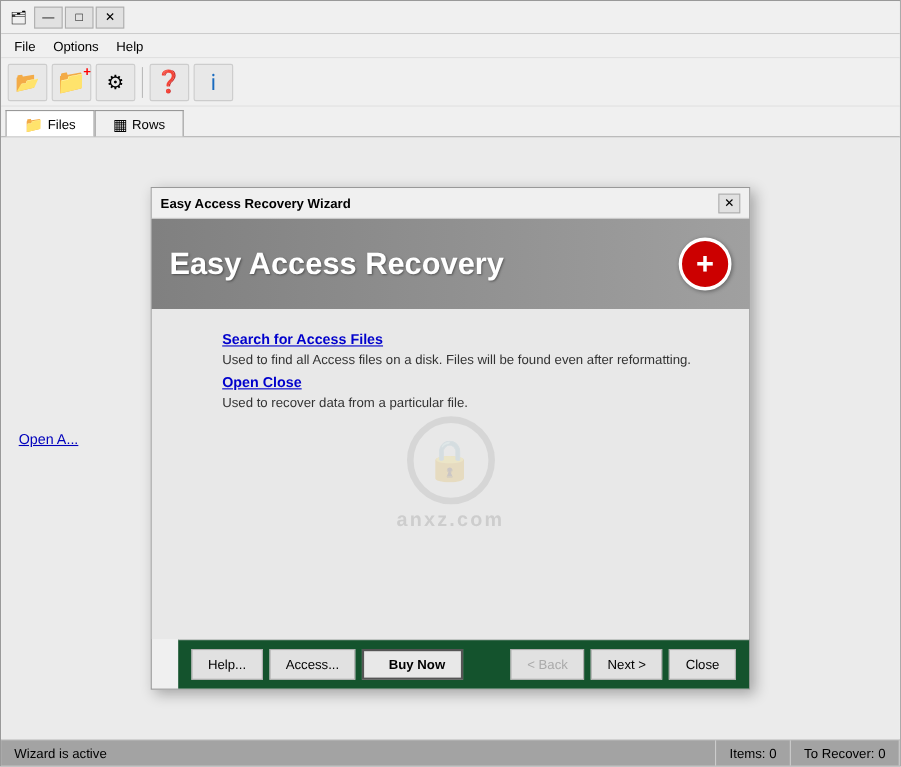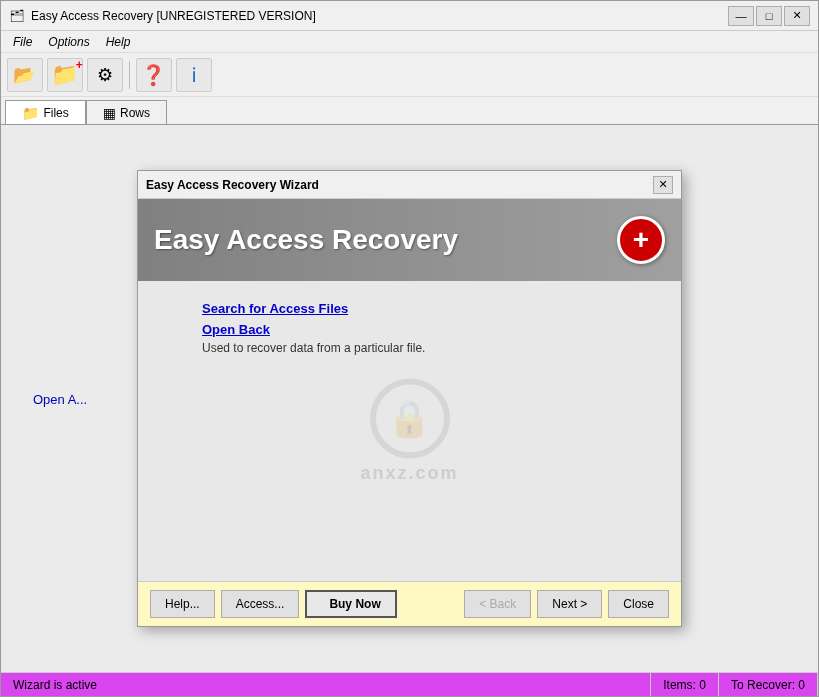--- a/index.html
+++ b/index.html
@@ -63,21 +63,20 @@
     }
 
     
     .menu-bar {
       height: 22px;
       background: #f0f0f0;
       display: flex;
       align-items: center;
       padding: 0 4px;
       border-bottom: 1px solid #ddd;
-      font-style: italic;
     }
     .menu-item {
       padding: 2px 8px;
       font-size: 12px;
       cursor: pointer;
       color: #000;
     }
 
     
     .toolbar {
@@ -136,21 +135,21 @@
     .content-area {
       flex: 1;
       background: #fff;
       position: relative;
       overflow: hidden;
     }
 
     
     .status-bar {
       height: 24px;
-      background: #d946ef;
+      background: #a3a3a3;
       border-top: 1px solid #ccc;
       display: flex;
       align-items: center;
     }
     .status-segment {
       padding: 0 12px;
       font-size: 12px;
       color: #000;
       border-right: 1px solid #ccc;
       height: 100%;
@@ -188,23 +187,24 @@
       font-size: 22px;
       color: #888;
       font-weight: bold;
       letter-spacing: 1px;
     }
 
     
     .bg-open-link {
       position: absolute;
       top: 50%;
-      left: 32px;
+      left: 16px;
       transform: translateY(-50%);
       color: #0000cc;
+      text-decoration: underline;
       font-size: 13px;
       cursor: pointer;
     }
 
     
     .dialog-overlay {
       position: absolute;
       top: 0; left: 0; right: 0; bottom: 0;
       background: rgba(0,0,0,0.08);
       display: flex;
@@ -340,26 +340,27 @@
       margin-bottom: 4px;
     }
     .dialog-link-desc {
       font-size: 12px;
       color: #333;
       margin-bottom: 16px;
     }
 
     
     .dialog-footer {
-      background: #fef9c3;
+      background: #14532d;
       border-top: 1px solid #ccc;
       padding: 8px 12px;
       display: flex;
       align-items: flex-end;
       gap: 6px;
+      margin-left: 24px;
     }
     .footer-btn {
       height: 28px;
       padding: 0 14px;
       background: #e1e1e1;
       border: 1px solid #adadad;
       font-size: 12px;
       cursor: pointer;
       white-space: nowrap;
     }
@@ -375,21 +376,20 @@
     }
     .footer-spacer { flex: 1; }
   </style>
 </head>
 <body>
 
 <div class="main-window">
 
   <div class="title-bar">
     <div class="title-bar-icon">🗂</div>
-    <span class="title-bar-text">Easy Access Recovery [UNREGISTERED VERSION]</span>
     <div class="title-bar-controls">
       <button class="title-bar-btn">—</button>
       <button class="title-bar-btn">□</button>
       <button class="title-bar-btn close-btn">✕</button>
     </div>
   </div>
 
   <div class="menu-bar">
     <span class="menu-item">File</span>
     <span class="menu-item">Options</span>
@@ -446,24 +446,25 @@
 
         <div class="dialog-body">
 
           <div class="dialog-watermark">
             <div class="dialog-watermark-circle">🔒</div>
             <div class="dialog-watermark-textline">anxz.com</div>
           </div>
 
           <div class="dialog-link-group">
             <span class="dialog-link">Search for Access Files</span>
+            <span class="dialog-link-desc">Used to find all Access files on a disk. Files will be found even after reformatting.</span>
           </div>
 
           <div class="dialog-link-group">
-            <span class="dialog-link">Open Back</span>
+            <span class="dialog-link">Open Close</span>
             <span class="dialog-link-desc">Used to recover data from a particular file.</span>
           </div>
 
         </div>
 
         <div class="dialog-footer">
           <button class="footer-btn">Help...</button>
           <button class="footer-btn">Access...</button>
           <button class="footer-btn primary">Buy Now</button>
           <div class="footer-spacer"></div>

